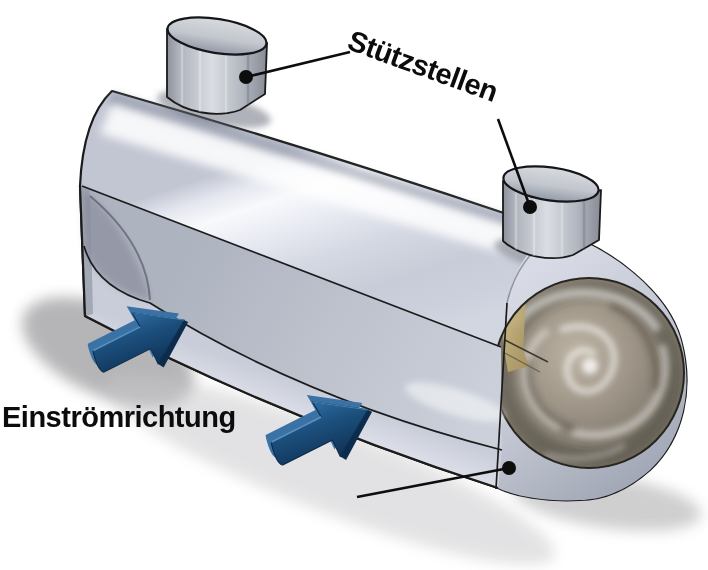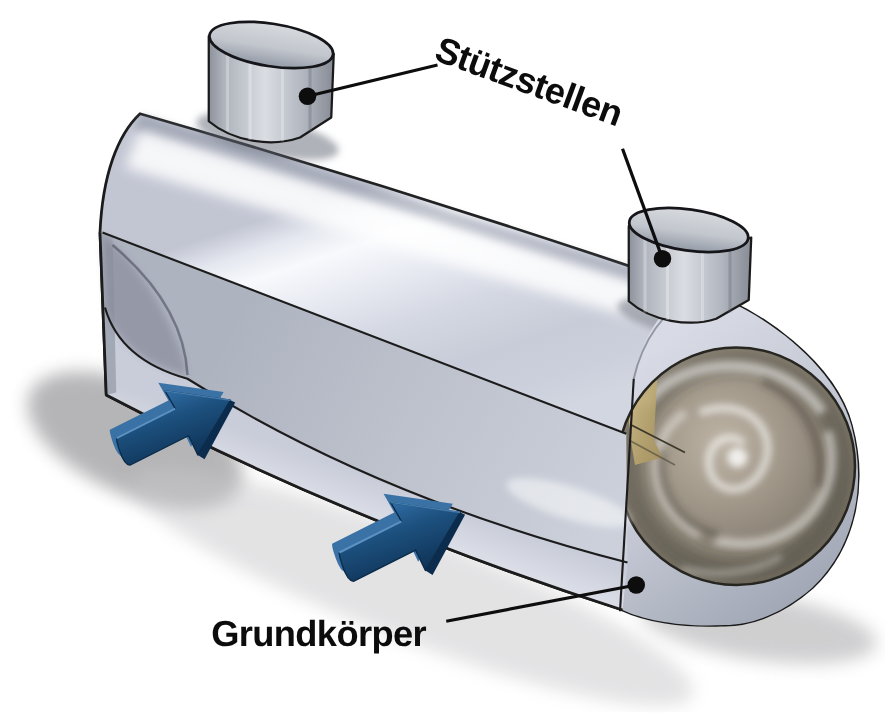--- a/index.html
+++ b/index.html
@@ -196,14 +196,14 @@
     <line x1="246" y1="77" x2="350" y2="52"></line>
     <line x1="498" y1="119" x2="530" y2="207"></line>
     <line x1="357" y1="497" x2="509" y2="468"></line>
   </g>
   <circle cx="246" cy="77" r="7" fill="#0d0d0d"></circle>
   <circle cx="530" cy="207" r="7" fill="#0d0d0d"></circle>
   <circle cx="509" cy="468" r="7" fill="#0d0d0d"></circle>
 </svg>
 
 <div class="lbl lbl-rot" style="left:354px;top:26px;">Stützstellen</div>
-<div class="lbl" style="left:169px;top:494px;">Grundkörper</div>
+<div class="lbl" style="left:2px;top:403px;">Einströmrichtung</div>
 </div>
 
 </body></html>

